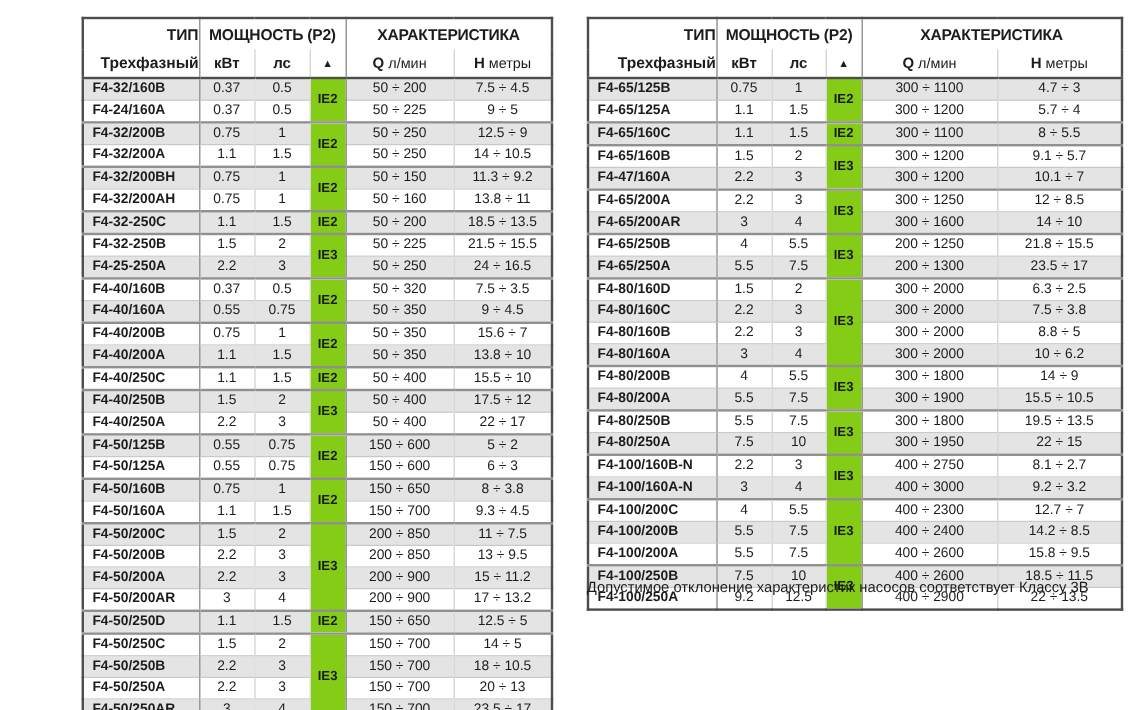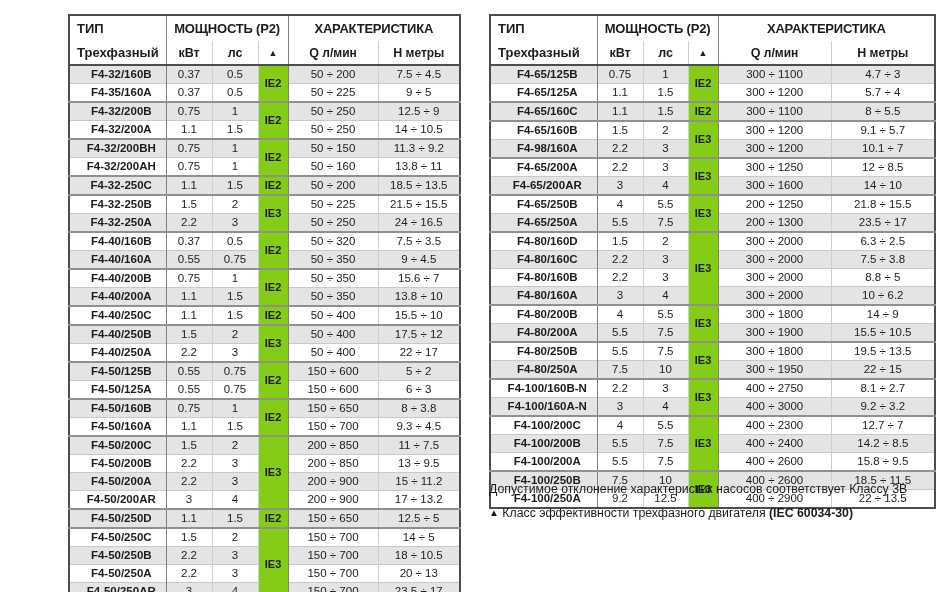--- a/index.html
+++ b/index.html
@@ -12,43 +12,43 @@
     position:absolute;top:14px;border-collapse:collapse;table-layout:fixed;
     border:2px solid #4d4d4d;
   }
   #tbl-left{left:68px;width:391px}
   #tbl-right{left:489px;width:445px}
 
   th,td{padding:0;margin:0;overflow:hidden;white-space:nowrap}
 
   
   thead th{font-weight:bold;background:#fff;border:0;border-bottom:2px solid #4d4d4d}
-  .th-type{text-align:left;padding-left:7px;vertical-align:middle;border-right:1px solid #7f7f7f}
+  .th-type{text-align:right;padding-left:7px;vertical-align:middle;border-right:1px solid #7f7f7f}
   .th-type .l1{display:block;font-size:13px;line-height:25px}
   .th-type .l2{display:block;font-size:13px;line-height:23px}
   .th-group{font-size:13px;height:25px;text-align:center;border-bottom:0;letter-spacing:-0.2px}
   .th-power{border-left:1px solid #7f7f7f}
   .th-char{border-left:1px solid #7f7f7f}
   .th-sub{font-size:12.5px;height:23px;text-align:center}
   .th-kw{border-left:1px solid #7f7f7f}
   .th-hp{border-left:1px solid #cfcfcf}
   .th-tri{border-left:1px solid #cfcfcf;font-size:9px}
   .th-q{border-left:1px solid #7f7f7f}
   .th-h{border-left:1px solid #cfcfcf}
-  .th-sub .rest{font-weight:bold;font-size:12px}
+  .th-sub .rest{font-weight:normal;font-size:12px}
 
   
   tbody td{
     font-size:11.5px;height:17px;line-height:17px;text-align:center;
     border-top:1px solid #c9c9c9;background:#fff;
   }
   tbody tr:first-child td{border-top:0}
   tr.gs td{border-top:2px solid #909090}
   tr.shade td{background:#e4e4e4}
-  td.c-type{text-align:center;padding-left:7px;font-weight:bold;border-right:1px solid #7f7f7f}
+  td.c-type{text-align:left;padding-left:7px;font-weight:bold;border-right:1px solid #7f7f7f}
   td.c-hp{border-left:1px solid #cfcfcf}
   td.c-ie{border-left:1px solid #cfcfcf;border-right:1px solid #7f7f7f;
           font-weight:bold;font-size:11px;text-align:center}
   tr.shade td.c-ie,tr td.c-ie{background:#84cc16}
   td.c-h{border-left:1px solid #cfcfcf}
 
   
   .footnotes{position:absolute;left:489px;top:481px;width:452px;font-size:12.3px;line-height:17.5px}
   .fn-line{white-space:nowrap}
   .fn-gap{margin-top:5px}
@@ -87,21 +87,21 @@
   <tbody>
       <tr class="shade">
         <td class="c-type">F4-32/160B</td>
         <td class="c-kw">0.37</td>
         <td class="c-hp">0.5</td>
         <td class="c-ie" rowspan="2">IE2</td>
         <td class="c-q">50 ÷ 200</td>
         <td class="c-h">7.5 ÷ 4.5</td>
       </tr>
       <tr class="">
-        <td class="c-type">F4-35/160A</td>
+        <td class="c-type">F4-24/160A</td>
         <td class="c-kw">0.37</td>
         <td class="c-hp">0.5</td>
         <td class="c-q">50 ÷ 225</td>
         <td class="c-h">9 ÷ 5</td>
       </tr>
       <tr class="shade gs">
         <td class="c-type">F4-32/200B</td>
         <td class="c-kw">0.75</td>
         <td class="c-hp">1</td>
         <td class="c-ie" rowspan="2">IE2</td>
@@ -140,21 +140,21 @@
       </tr>
       <tr class=" gs">
         <td class="c-type">F4-32-250B</td>
         <td class="c-kw">1.5</td>
         <td class="c-hp">2</td>
         <td class="c-ie" rowspan="2">IE3</td>
         <td class="c-q">50 ÷ 225</td>
         <td class="c-h">21.5 ÷ 15.5</td>
       </tr>
       <tr class="shade">
-        <td class="c-type">F4-32-250A</td>
+        <td class="c-type">F4-25-250A</td>
         <td class="c-kw">2.2</td>
         <td class="c-hp">3</td>
         <td class="c-q">50 ÷ 250</td>
         <td class="c-h">24 ÷ 16.5</td>
       </tr>
       <tr class=" gs">
         <td class="c-type">F4-40/160B</td>
         <td class="c-kw">0.37</td>
         <td class="c-hp">0.5</td>
         <td class="c-ie" rowspan="2">IE2</td>
@@ -357,21 +357,21 @@
       </tr>
       <tr class=" gs">
         <td class="c-type">F4-65/160B</td>
         <td class="c-kw">1.5</td>
         <td class="c-hp">2</td>
         <td class="c-ie" rowspan="2">IE3</td>
         <td class="c-q">300 ÷ 1200</td>
         <td class="c-h">9.1 ÷ 5.7</td>
       </tr>
       <tr class="shade">
-        <td class="c-type">F4-98/160A</td>
+        <td class="c-type">F4-47/160A</td>
         <td class="c-kw">2.2</td>
         <td class="c-hp">3</td>
         <td class="c-q">300 ÷ 1200</td>
         <td class="c-h">10.1 ÷ 7</td>
       </tr>
       <tr class=" gs">
         <td class="c-type">F4-65/200A</td>
         <td class="c-kw">2.2</td>
         <td class="c-hp">3</td>
         <td class="c-ie" rowspan="2">IE3</td>
@@ -509,14 +509,13 @@
         <td class="c-kw">9.2</td>
         <td class="c-hp">12.5</td>
         <td class="c-q">400 ÷ 2900</td>
         <td class="c-h">22 ÷ 13.5</td>
       </tr>
     </tbody>
 </table>
 
 <div class="footnotes">
     <div class="fn-line"><span>Допустимое отклонение характеристик насосов соответствует Классу 3В</span></div>
-    <div class="fn-line fn-gap"><span class="tri">▲</span><span> Класс эффективности трехфазного двигателя </span><span class="b">(IEC 60034-30)</span></div>
   </div>
 
 </body></html>

